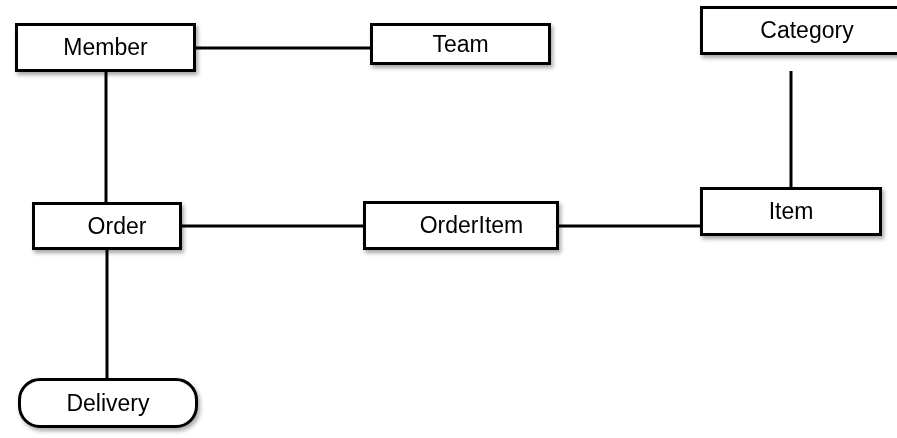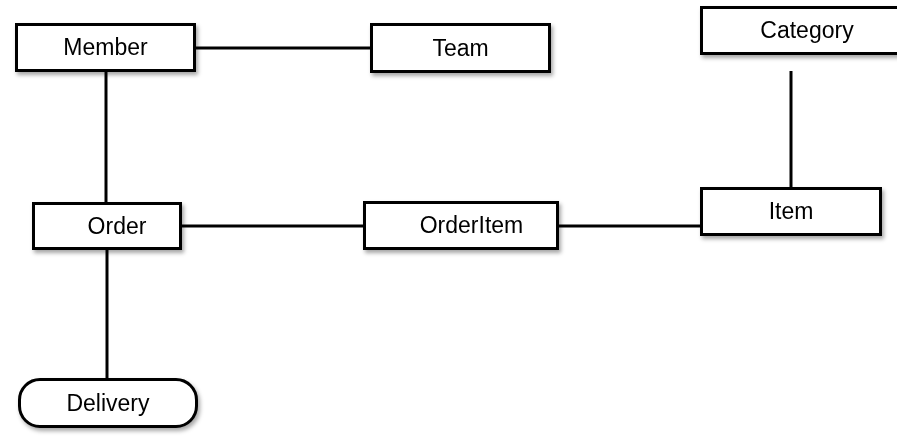--- a/index.html
+++ b/index.html
@@ -30,21 +30,21 @@
     display: flex;
     align-items: center;
     justify-content: center;
     font-size: 23px;
     color: #000000;
     z-index: 1;
     white-space: nowrap;
   }
   
   #entity-member    { left: 15px;  top: 23px;  width: 181px; height: 49px; }
-  #entity-team      { left: 370px; top: 23px;  width: 181px; height: 50px; }
+  #entity-team      { left: 370px; top: 23px;  width: 181px; height: 42px; }
   #entity-category  { left: 700px; top: 6px;  width: 214px; height: 49px; }
   #entity-order     { left: 32px;  top: 202px; width: 150px; height: 48px; padding-left: 20px; }
   #entity-orderitem { left: 363px; top: 201px; width: 196px; height: 49px; padding-left: 21px; }
   #entity-item      { left: 700px; top: 187px; width: 182px; height: 49px; }
   #entity-delivery  { left: 18px;  top: 378px; width: 180px; height: 50px; border-radius: 22px; }
 </style>
 </head>
 <body>
 
 <div id="canvas">

